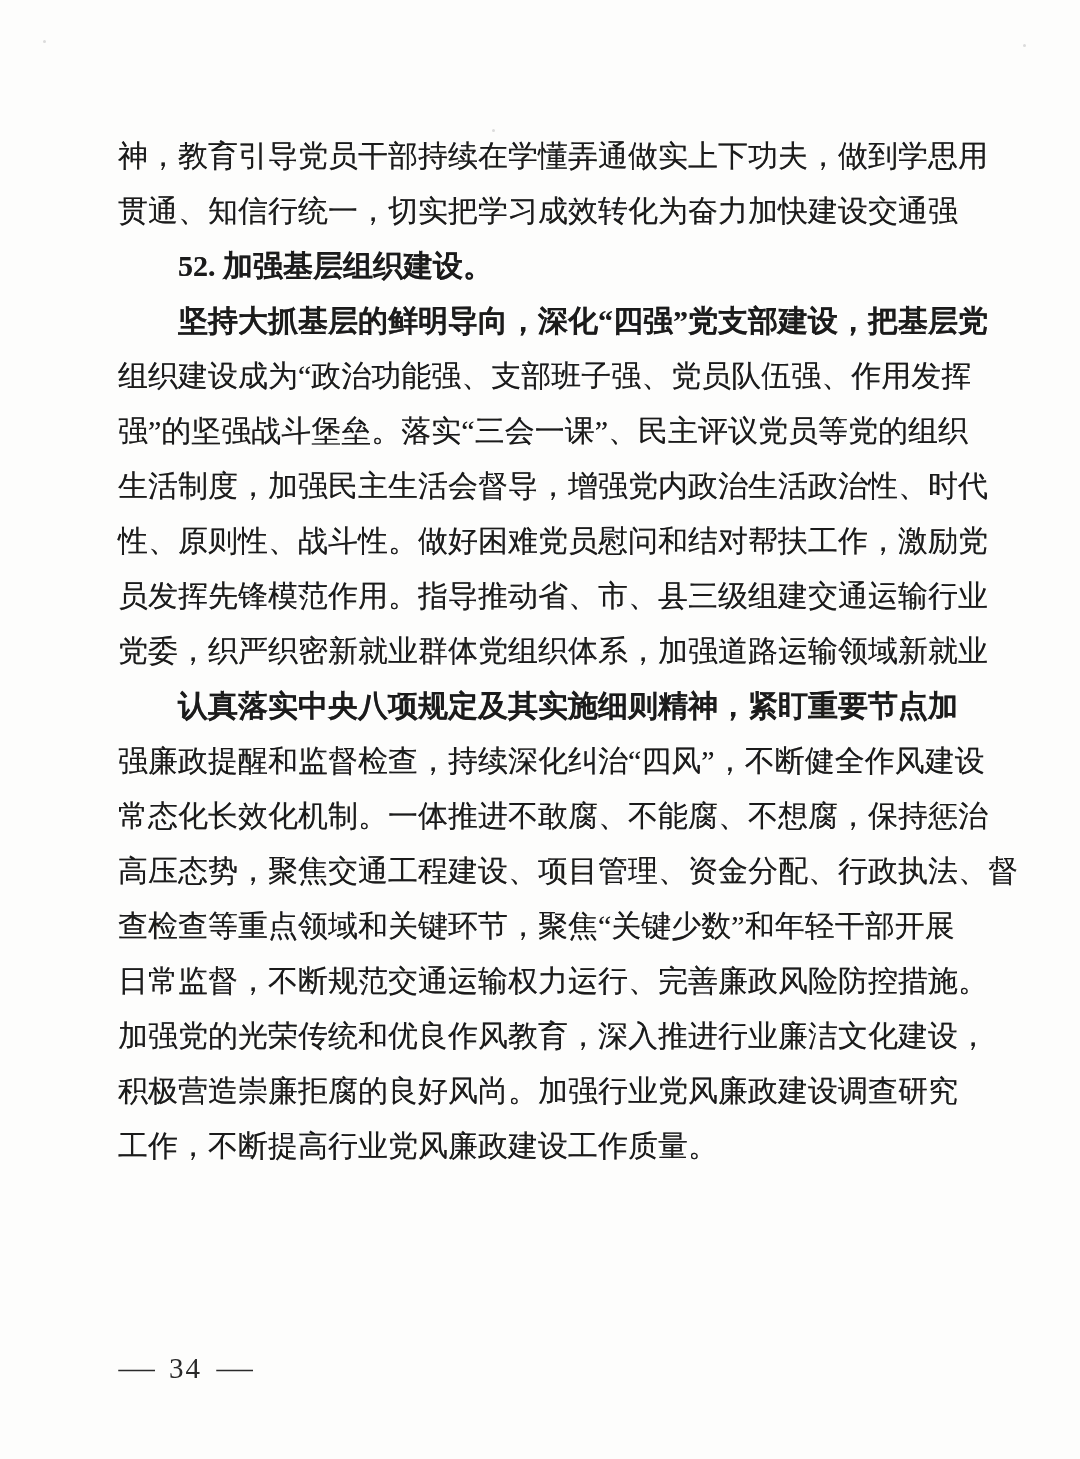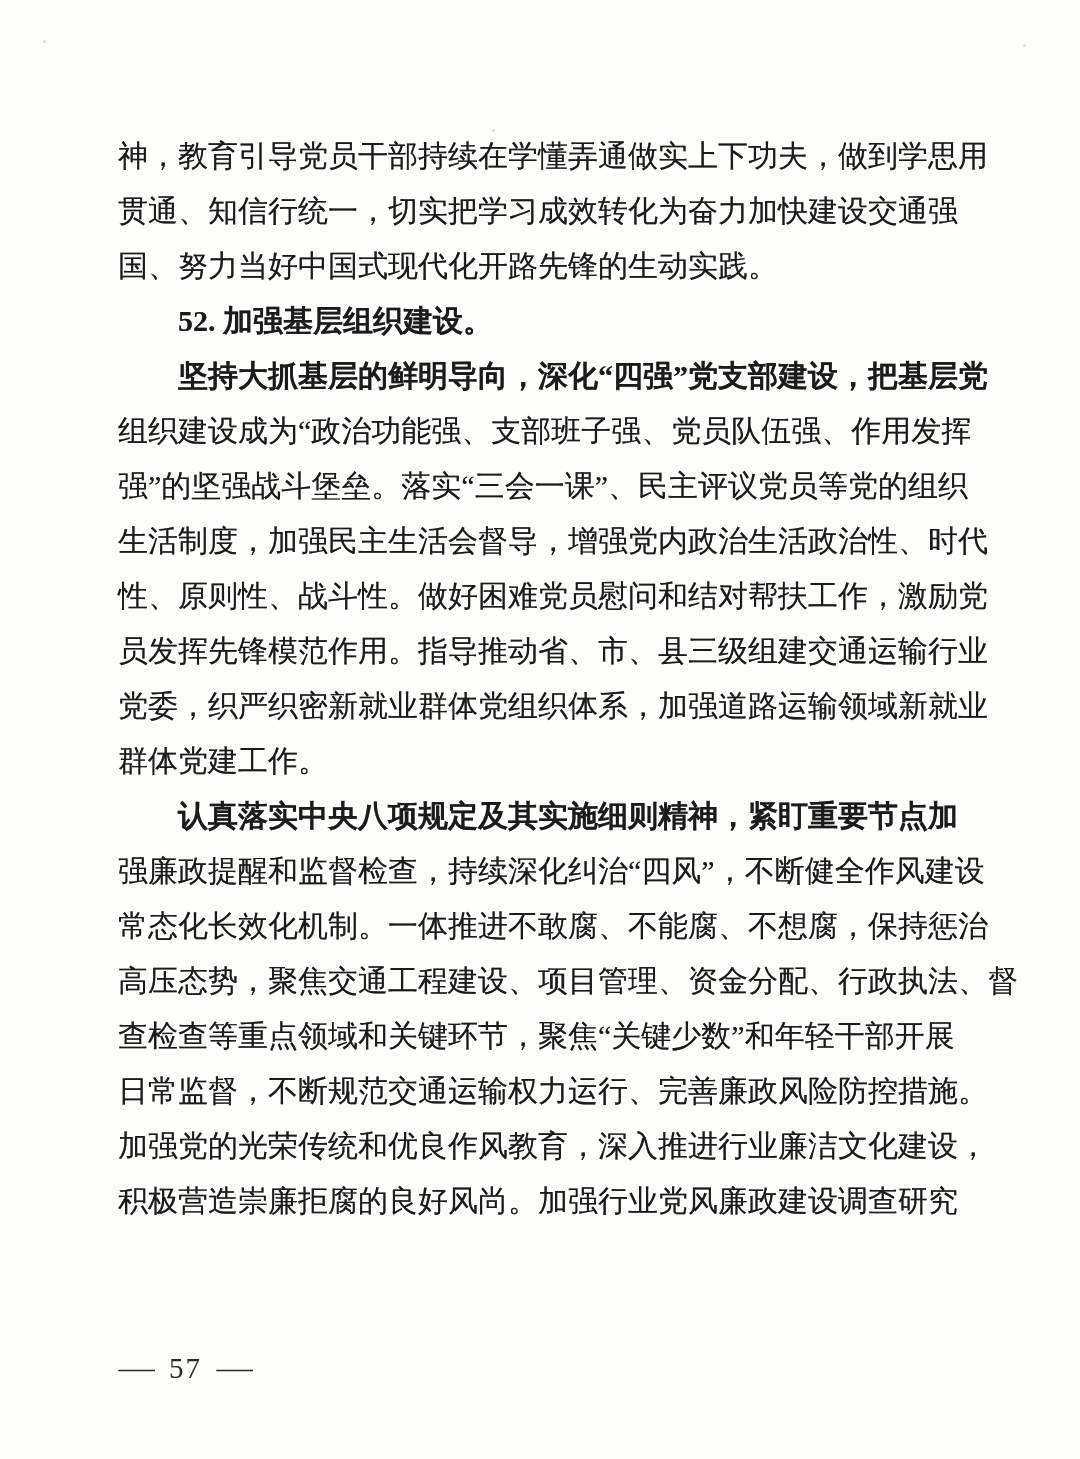--- a/index.html
+++ b/index.html
@@ -132,21 +132,20 @@
         <span>奋</span>
         <span>力</span>
         <span>加</span>
         <span>快</span>
         <span>建</span>
         <span>设</span>
         <span>交</span>
         <span>通</span>
         <span>强</span>
       </div>
-      <div class="line">国、努力当好中国式现代化开路先锋的生动实践。</div>
       <div class="line indent">52. 加强基层组织建设。</div>
       <div class="line justify indent">
         <span>坚</span>
         <span>持</span>
         <span>大</span>
         <span>抓</span>
         <span>基</span>
         <span>层</span>
         <span>的</span>
         <span>鲜</span>
@@ -351,21 +350,20 @@
         <span>道</span>
         <span>路</span>
         <span>运</span>
         <span>输</span>
         <span>领</span>
         <span>域</span>
         <span>新</span>
         <span>就</span>
         <span>业</span>
       </div>
-      <div class="line">群体党建工作。</div>
       <div class="line justify indent">
         <span>认</span>
         <span>真</span>
         <span>落</span>
         <span>实</span>
         <span>中</span>
         <span>央</span>
         <span>八</span>
         <span>项</span>
         <span>规</span>
@@ -598,24 +596,25 @@
         <span>风</span>
         <span>廉</span>
         <span>政</span>
         <span>建</span>
         <span>设</span>
         <span>调</span>
         <span>查</span>
         <span>研</span>
         <span>究</span>
       </div>
+      <div class="line">工作，不断提高行业党风廉政建设工作质量。</div>
     </div>
 
   <div class="footer">
     <span class="dash">—</span>
-    <span class="num">57</span>
+    <span class="num">34</span>
     <span class="dash">—</span>
   </div>
 
   <div class="speck" style="left:43px; top:40px;"></div>
   <div class="speck" style="left:492px; top:129px;"></div>
   <div class="speck" style="left:1023px; top:44px;"></div>
 </div>
 
 </body></html>

